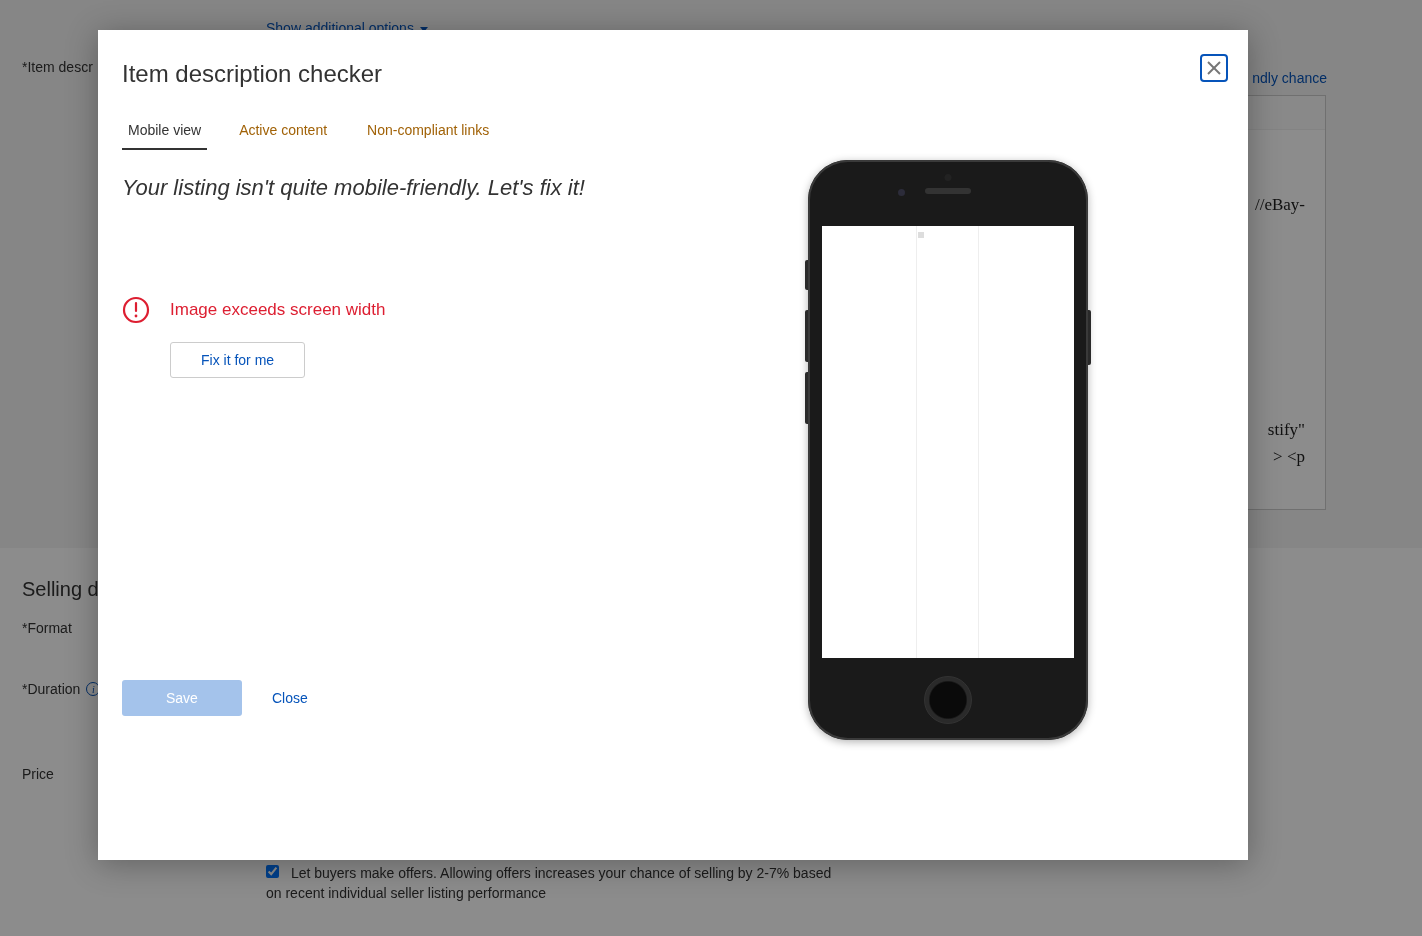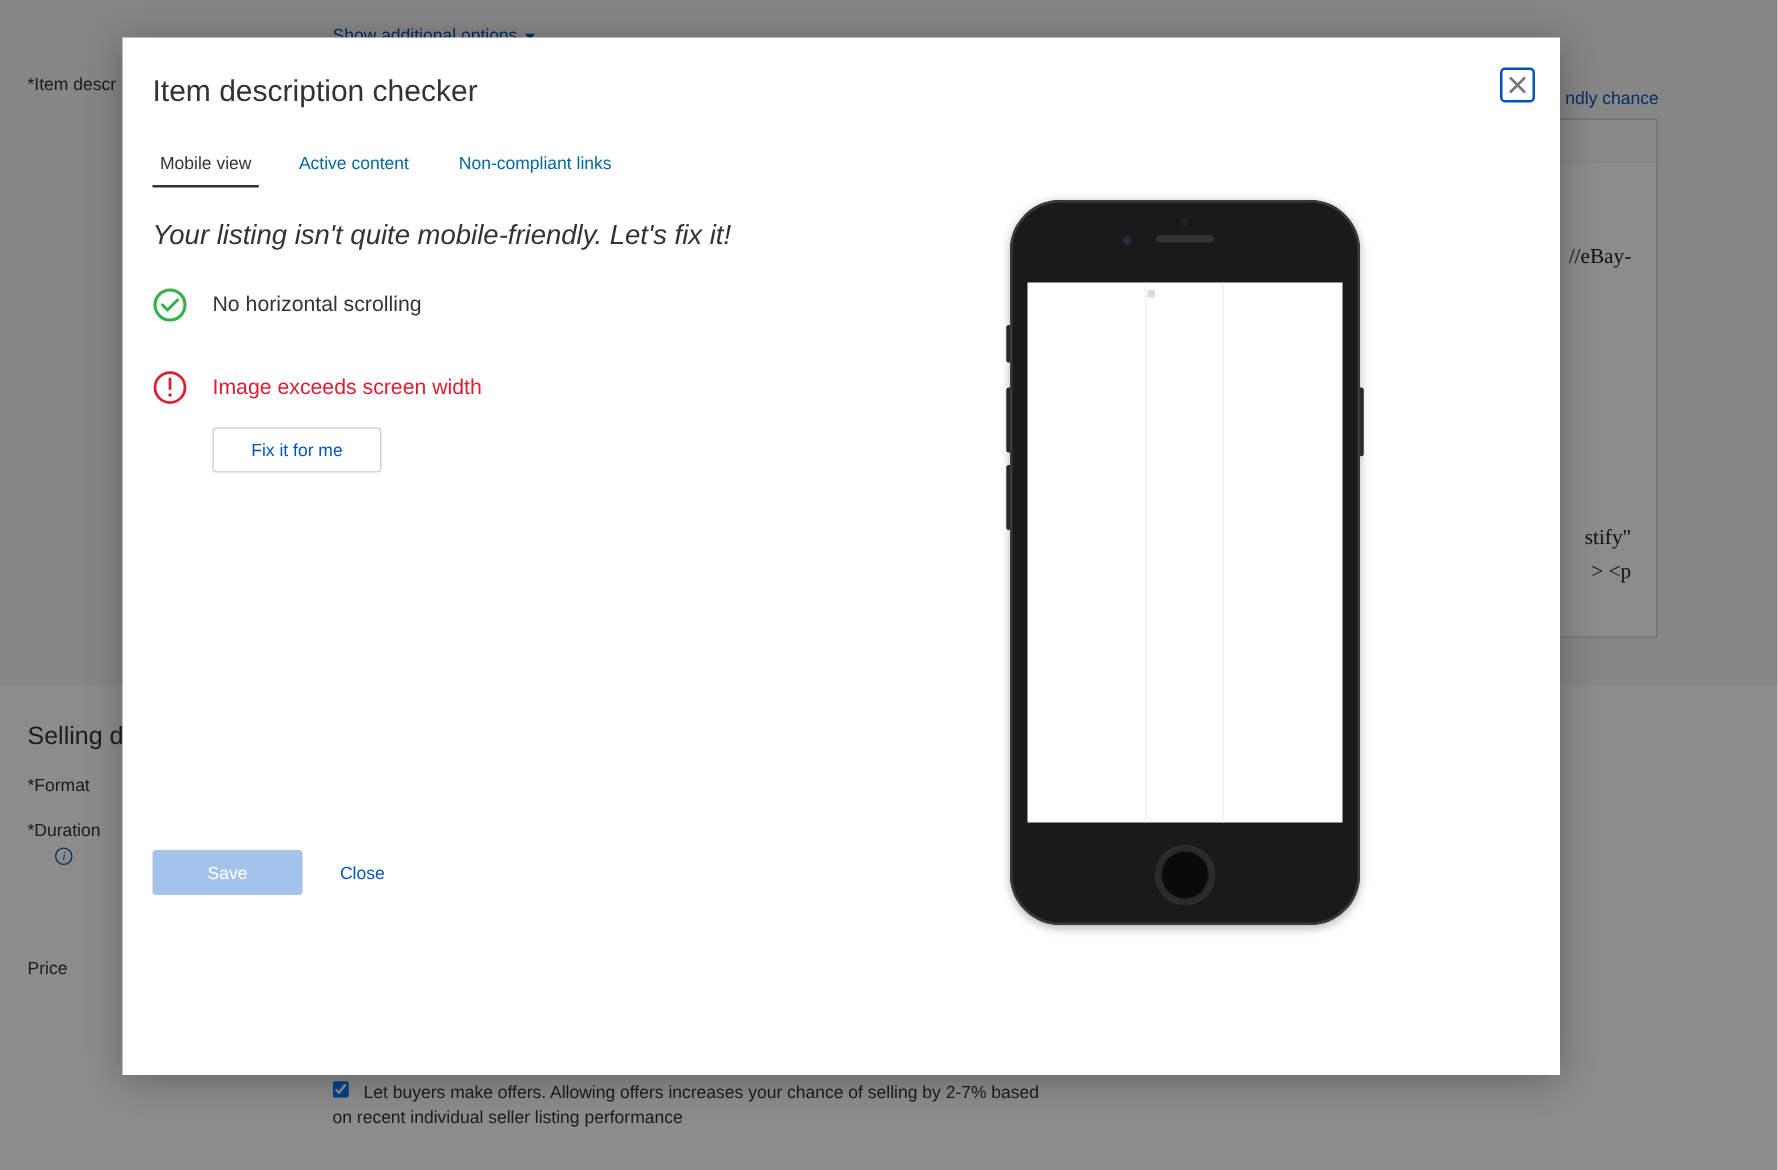--- a/index.html
+++ b/index.html
@@ -159,21 +159,21 @@
 
     .modal-tabs {
       position: absolute;
       left: 24px; top: 86px;
       display: flex;
       gap: 24px;
       font-size: 14px;
     }
     .modal-tab {
       padding: 6px 8px 10px 8px;
-      color: #0369a1;
+      color: #a16207;
       cursor: pointer;
     }
     .modal-tab.active {
       color: #333;
       border-bottom: 2px solid #333;
       padding-left: 6px; padding-right: 6px;
     }
 
     .modal-heading {
       position: absolute;
@@ -363,21 +363,21 @@
         <span>&gt; &lt;p</span>
       </div>
     </div>
   </div>
   <div class="bg-bottom">
     <div class="selling-d">Selling de</div>
     <div class="row-label" style="top:72px;gap:29px;">
       <span>*Format</span>
       <span class="info-i">i</span>
     </div>
-    <div class="row-label" style="top:108px;flex-direction:column;">
+    <div class="row-label" style="top:133px;">
       <span>*Duration</span>
       <span class="info-i">i</span>
     </div>
     <div class="row-label" style="top:218px;">
       <span>Price</span>
     </div>
     <div class="checkbox-row">
       <input type="checkbox" checked="" style="">
       <span>Let buyers make offers. Allowing offers increases your chance of selling by 2-7% based on recent individual seller listing performance</span>
     </div>
@@ -396,29 +396,20 @@
   </div>
 
   <div class="modal-tabs">
     <div class="modal-tab active">Mobile view</div>
     <div class="modal-tab">Active content</div>
     <div class="modal-tab">Non-compliant links</div>
   </div>
 
   <div class="modal-heading">Your listing isn't quite mobile-friendly. Let's fix it!</div>
 
-  <div class="check-row ok">
-    <svg class="icon-circle" viewBox="0 0 28 28">
-      <circle cx="14" cy="14" r="12" fill="none" stroke="#36b04a" stroke-width="2.5"></circle>
-      <polyline points="8,14 12,18 20,10" fill="none" stroke="#36b04a" stroke-width="2.5" stroke-linecap="round" stroke-linejoin="round"></polyline>
-    </svg>
-    <div class="text-col">
-      <div class="title-ok">No horizontal scrolling</div>
-    </div>
-  </div>
 
   <div class="check-row err">
     <svg class="icon-circle" viewBox="0 0 28 28">
       <circle cx="14" cy="14" r="12" fill="none" stroke="#dd1e31" stroke-width="2.2"></circle>
       <line x1="14" y1="7" x2="14" y2="15" stroke="#dd1e31" stroke-width="2.2" stroke-linecap="round"></line>
       <circle cx="14" cy="20" r="1.4" fill="#dd1e31"></circle>
     </svg>
     <div class="text-col">
       <div class="title-err">Image exceeds screen width</div>
       <button class="fix-btn">Fix it for me</button>

